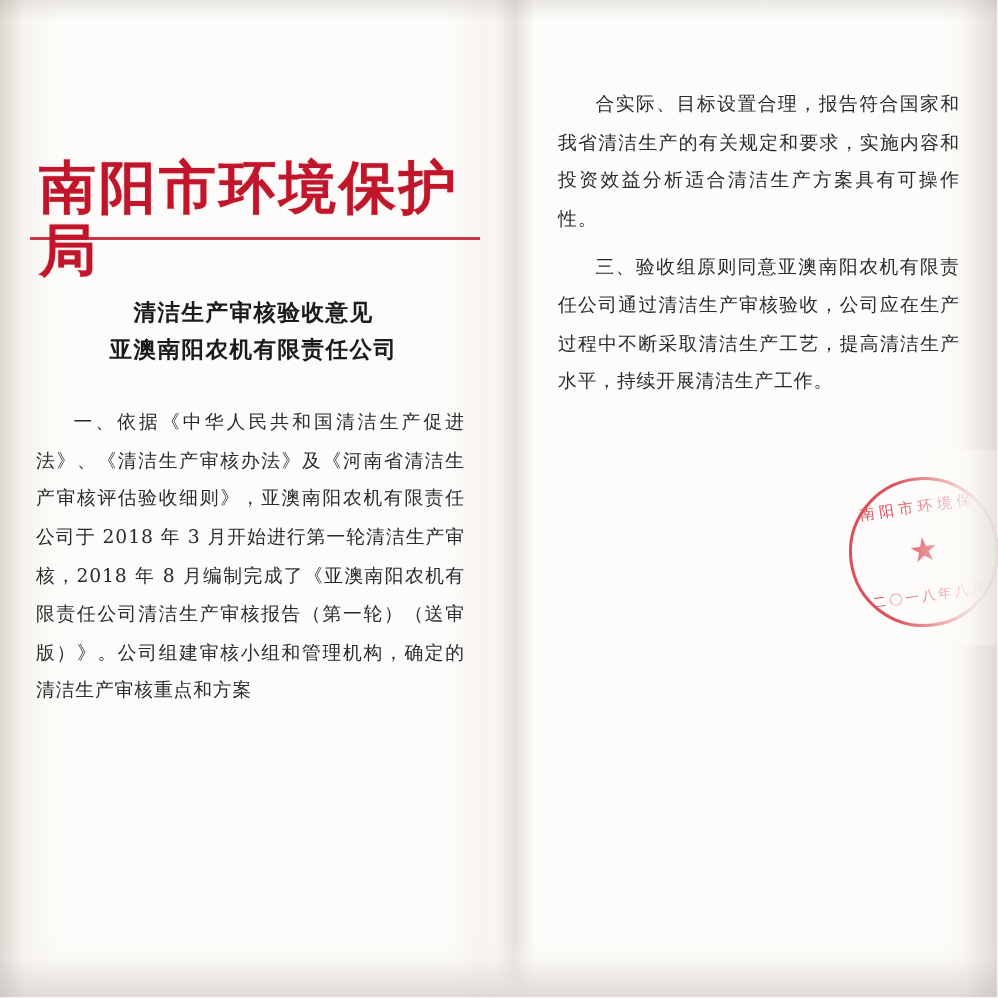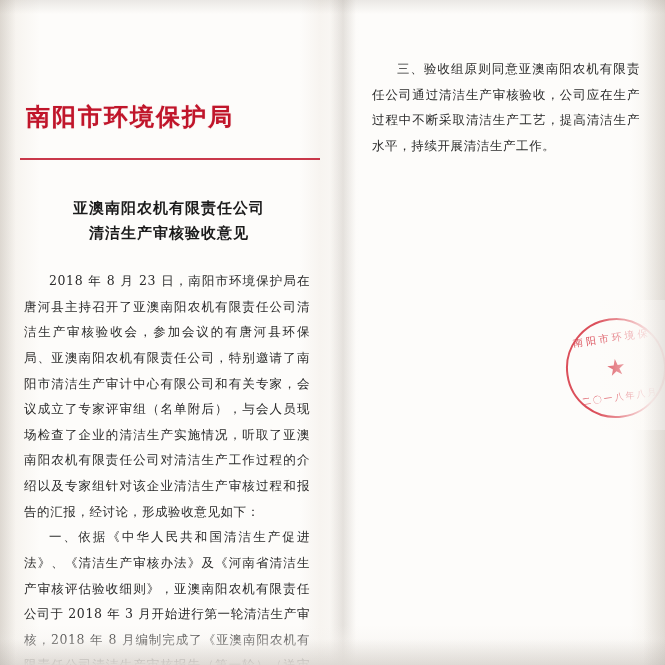--- a/index.html
+++ b/index.html
@@ -56,21 +56,21 @@
     width: 332px; height: 665px;
   }
   .masthead {
     position: absolute;
     left: 26px;
     top: 104px;
     width: 290px;
     color: #c0152a;
     font-family: "DejaVu Serif", serif;
     font-weight: bold;
-    font-size: 24px;
+    font-size: 38px;
     letter-spacing: 2px;
     line-height: 1.1;
     text-shadow: 0 0 1px rgba(192,21,42,0.4);
   }
   .red-rule {
     position: absolute;
     left: 20px;
     top: 158px;
     width: 300px;
     height: 2px;
@@ -184,31 +184,31 @@
 <body>
 
 <div id="page">
   <div class="paper-bg"></div>
   <div class="gutter"></div>
 
   <div class="left-page">
     <div class="masthead">南阳市环境保护局</div>
     <div class="red-rule"></div>
     <div class="doc-title">
+      <div>清洁生产审核验收意见</div>
       <div>亚澳南阳农机有限责任公司</div>
-      <div>清洁生产审核验收意见</div>
     </div>
     <div class="body-col left-body">
-      <p>2018 年 8 月 23 日，南阳市环境保护局在唐河县主持召开了亚澳南阳农机有限责任公司清洁生产审核验收会，参加会议的有唐河县环保局、亚澳南阳农机有限责任公司，特别邀请了南阳市清洁生产审计中心有限公司和有关专家，会议成立了专家评审组（名单附后），与会人员现场检查了企业的清洁生产实施情况，听取了亚澳南阳农机有限责任公司对清洁生产工作过程的介绍以及专家组针对该企业清洁生产审核过程和报告的汇报，经讨论，形成验收意见如下：</p>
       <p>一、依据《中华人民共和国清洁生产促进法》、《清洁生产审核办法》及《河南省清洁生产审核评估验收细则》，亚澳南阳农机有限责任公司于 2018 年 3 月开始进行第一轮清洁生产审核，2018 年 8 月编制完成了《亚澳南阳农机有限责任公司清洁生产审核报告（第一轮）（送审版）》。公司组建审核小组和管理机构，确定的清洁生产审核重点和方案</p>
     </div>
   </div>
 
   <div class="right-page"></div>
   <div class="body-col right-body">
+    <p>合实际、目标设置合理，报告符合国家和我省清洁生产的有关规定和要求，实施内容和投资效益分析适合清洁生产方案具有可操作性。</p>
     <p>三、验收组原则同意亚澳南阳农机有限责任公司通过清洁生产审核验收，公司应在生产过程中不断采取清洁生产工艺，提高清洁生产水平，持续开展清洁生产工作。</p>
   </div>
 
   <div class="seal">
     <div class="seal-text-top">南阳市环境保</div>
     <div class="seal-star">★</div>
     <div class="seal-text-bottom">二〇一八年八月</div>
   </div>
   <div class="seal-mask"></div>
 

